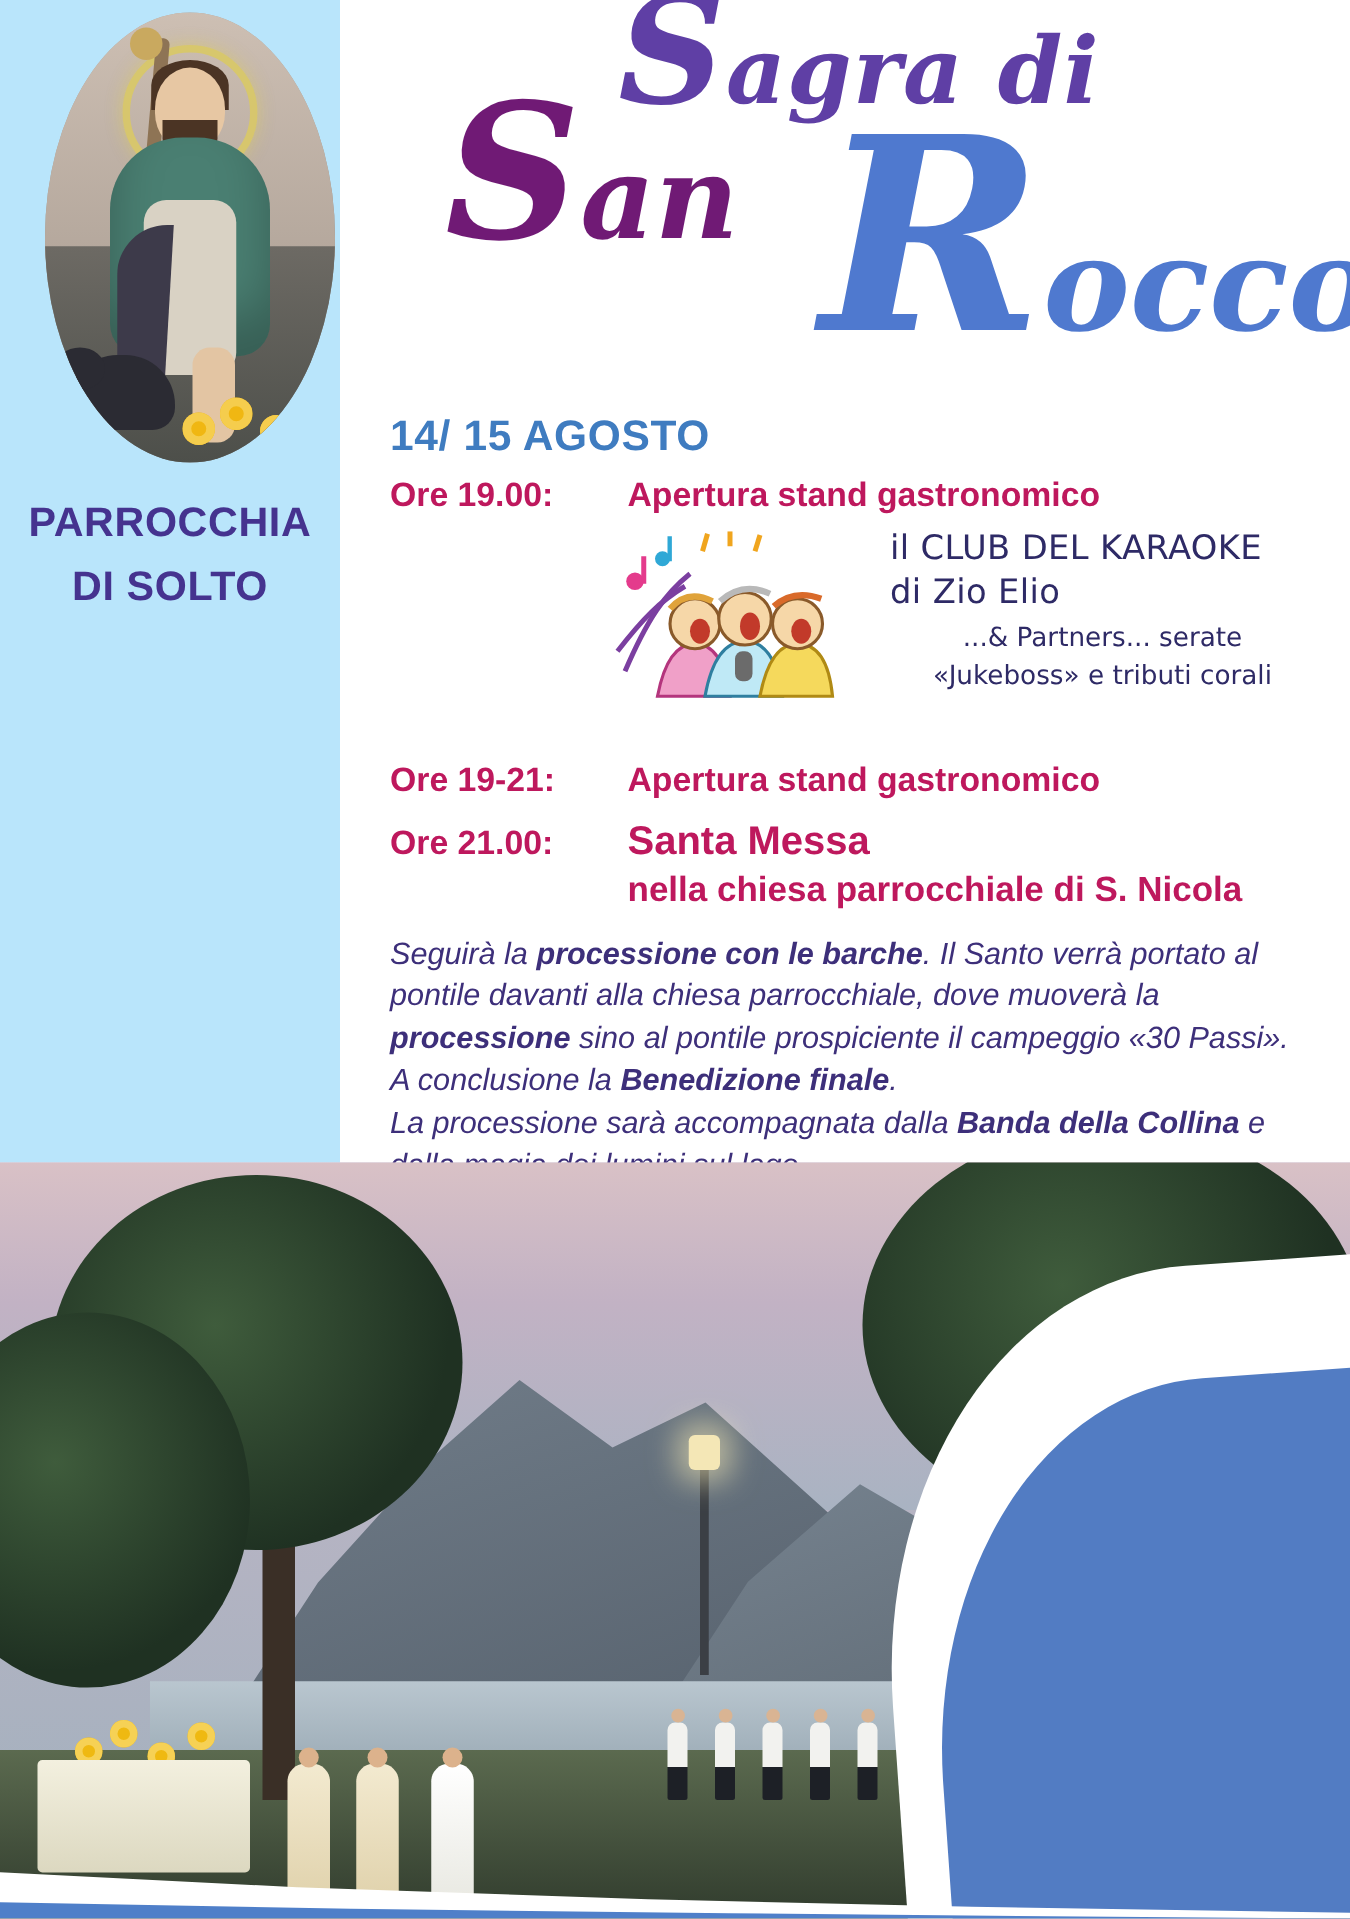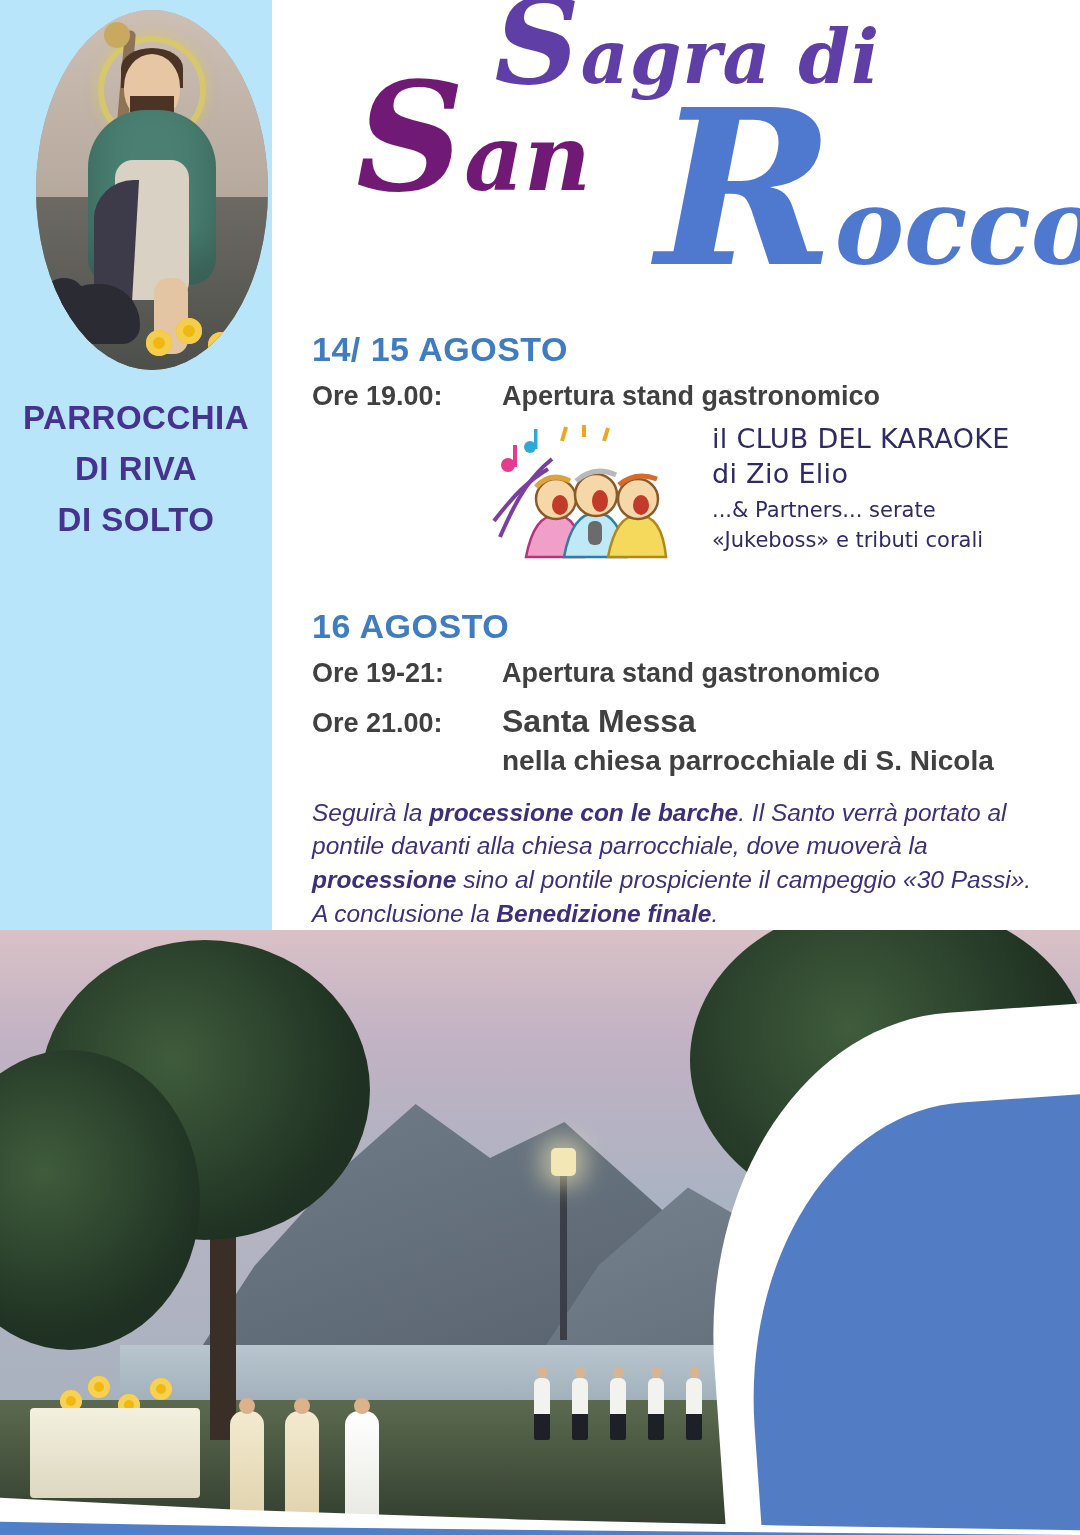--- a/index.html
+++ b/index.html
@@ -193,21 +193,21 @@
   }
   .date-head {
     color: #3f7cc0;
     font-weight: bold;
     font-size: 34px;
     letter-spacing: .5px;
     margin: 0 0 10px 0;
     font-family: "Liberation Sans", sans-serif;
   }
   .line {
-    color: #404040;
+    color: #be185d;
     font-weight: bold;
     font-size: 27px;
     line-height: 1.33;
     font-family: "Liberation Sans", sans-serif;
   }
   .line .ind {
     display: inline-block;
     min-width: 190px;
   }
   .sub-ind {
@@ -238,20 +238,21 @@
     font-family: "DejaVu Sans", sans-serif;
     font-size: 27px;
     letter-spacing: .3px;
     line-height: 1.3;
   }
   .k2 {
     font-family: "DejaVu Sans", sans-serif;
     font-size: 21px;
     line-height: 1.32;
     margin-top: 6px;
+    text-align: center;
   }
 
   
   .sec2 { margin-top: 34px; }
   .big-mess {
     font-size: 32px;
   }
   .mess-sub {
     margin-left: 190px;
     font-size: 28px;
@@ -402,21 +403,20 @@
       <div class="dog-head"></div>
       <div class="flowers">
         <i class="f" style="left:0;top:16px"></i>
         <i class="f" style="left:30px;top:4px"></i>
         <i class="f" style="left:62px;top:18px"></i>
       </div>
     </div>
 
     <div class="parish-text">
       <div>PARROCCHIA</div>
-      <div>DI RIVA</div>
       <div>DI SOLTO</div>
     </div>
   </div>
 
   <div class="title-wrap">
     <div class="t-sagradi">
       <span class="cap">S</span><span>agra di</span>
     </div>
     <div class="t-san">
       <span class="cap">S</span><span>an</span>
@@ -480,21 +480,20 @@
       </div>
       <div class="karaoke-text">
         <div class="k1">il CLUB DEL KARAOKE</div>
         <div class="k1">di Zio Elio</div>
         <div class="k2">...&amp; Partners... serate</div>
         <div class="k2" style="margin-top:2px">«Jukeboss» e tributi corali</div>
       </div>
     </div>
 
     <div class="sec2">
-      <div class="date-head">16 AGOSTO</div>
 
       <div class="line">
         <span class="ind">Ore 19-21:</span><span>Apertura stand gastronomico</span>
       </div>
 
       <div class="line" style="margin-top:8px">
         <span class="ind">Ore 21.00:</span><span class="big-mess">Santa Messa</span>
       </div>
       <div class="line mess-sub">nella chiesa parrocchiale di S. Nicola</div>
     </div>

